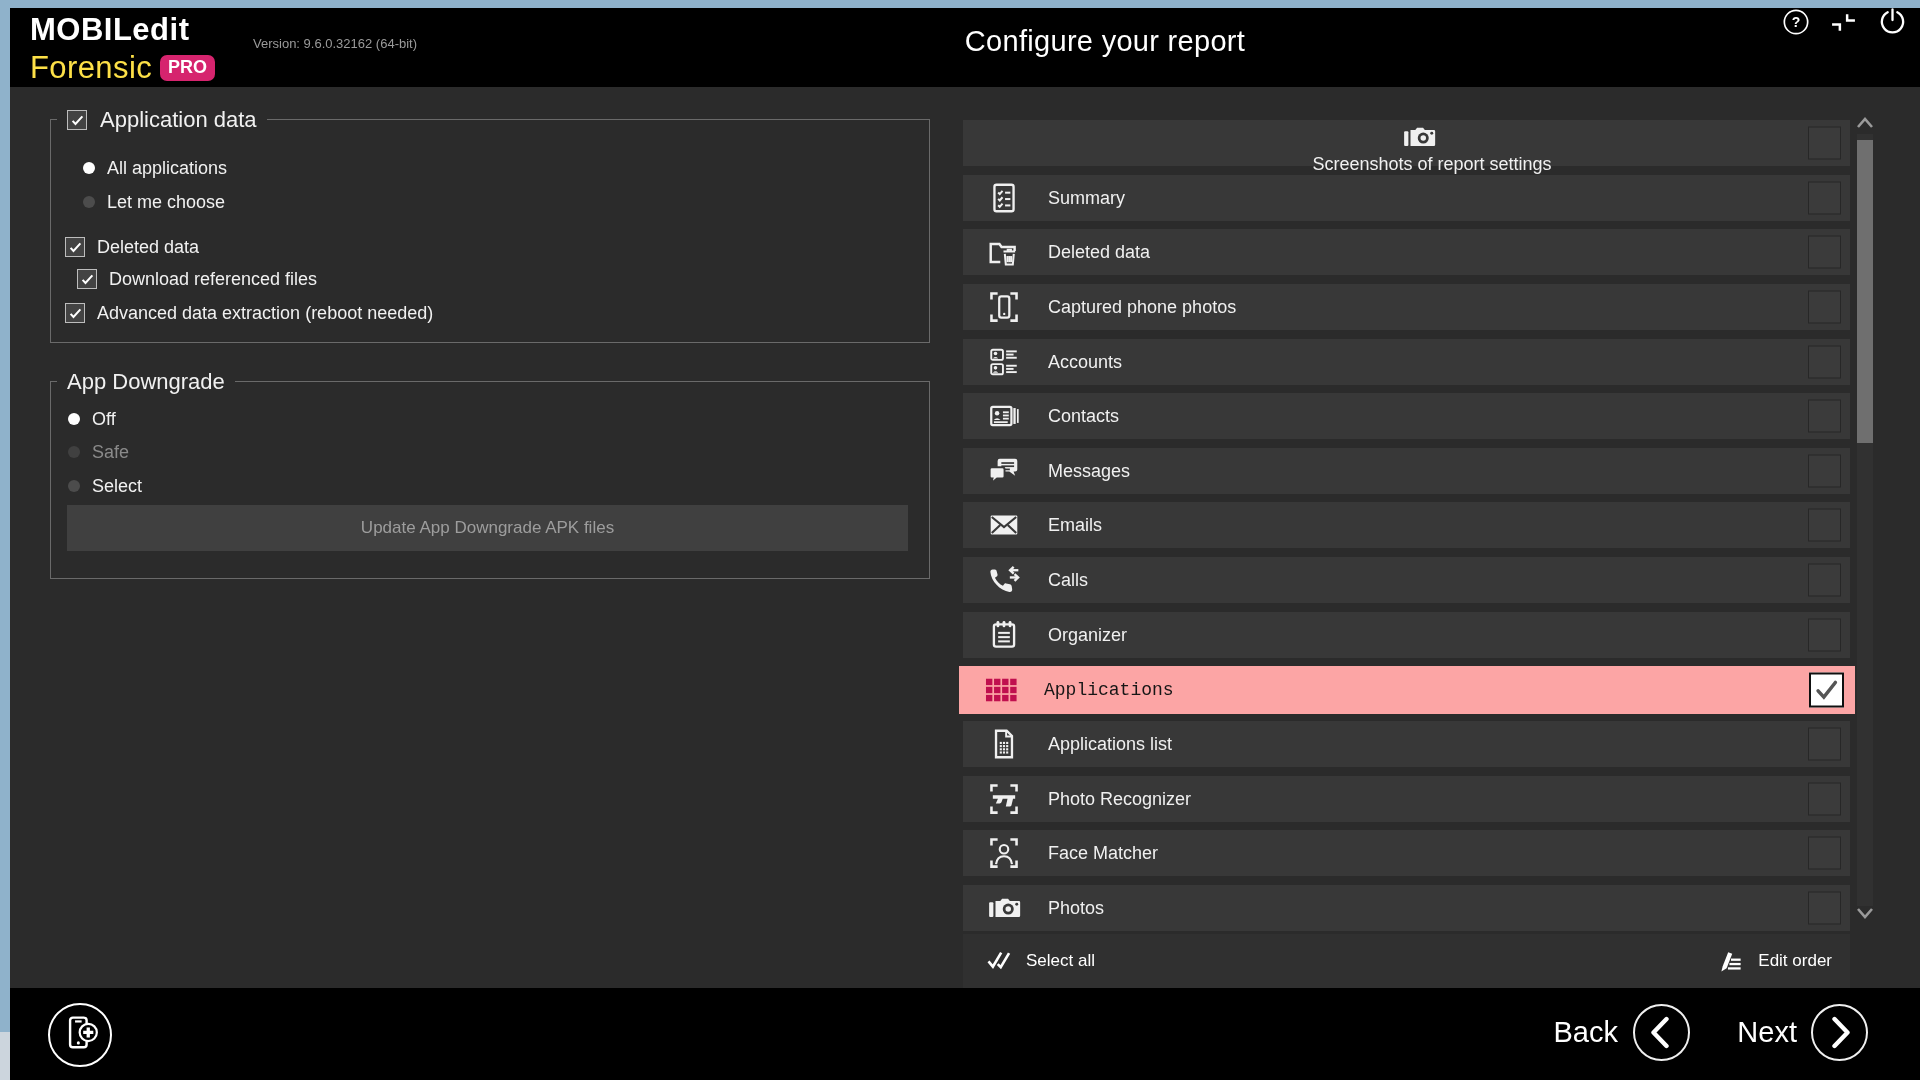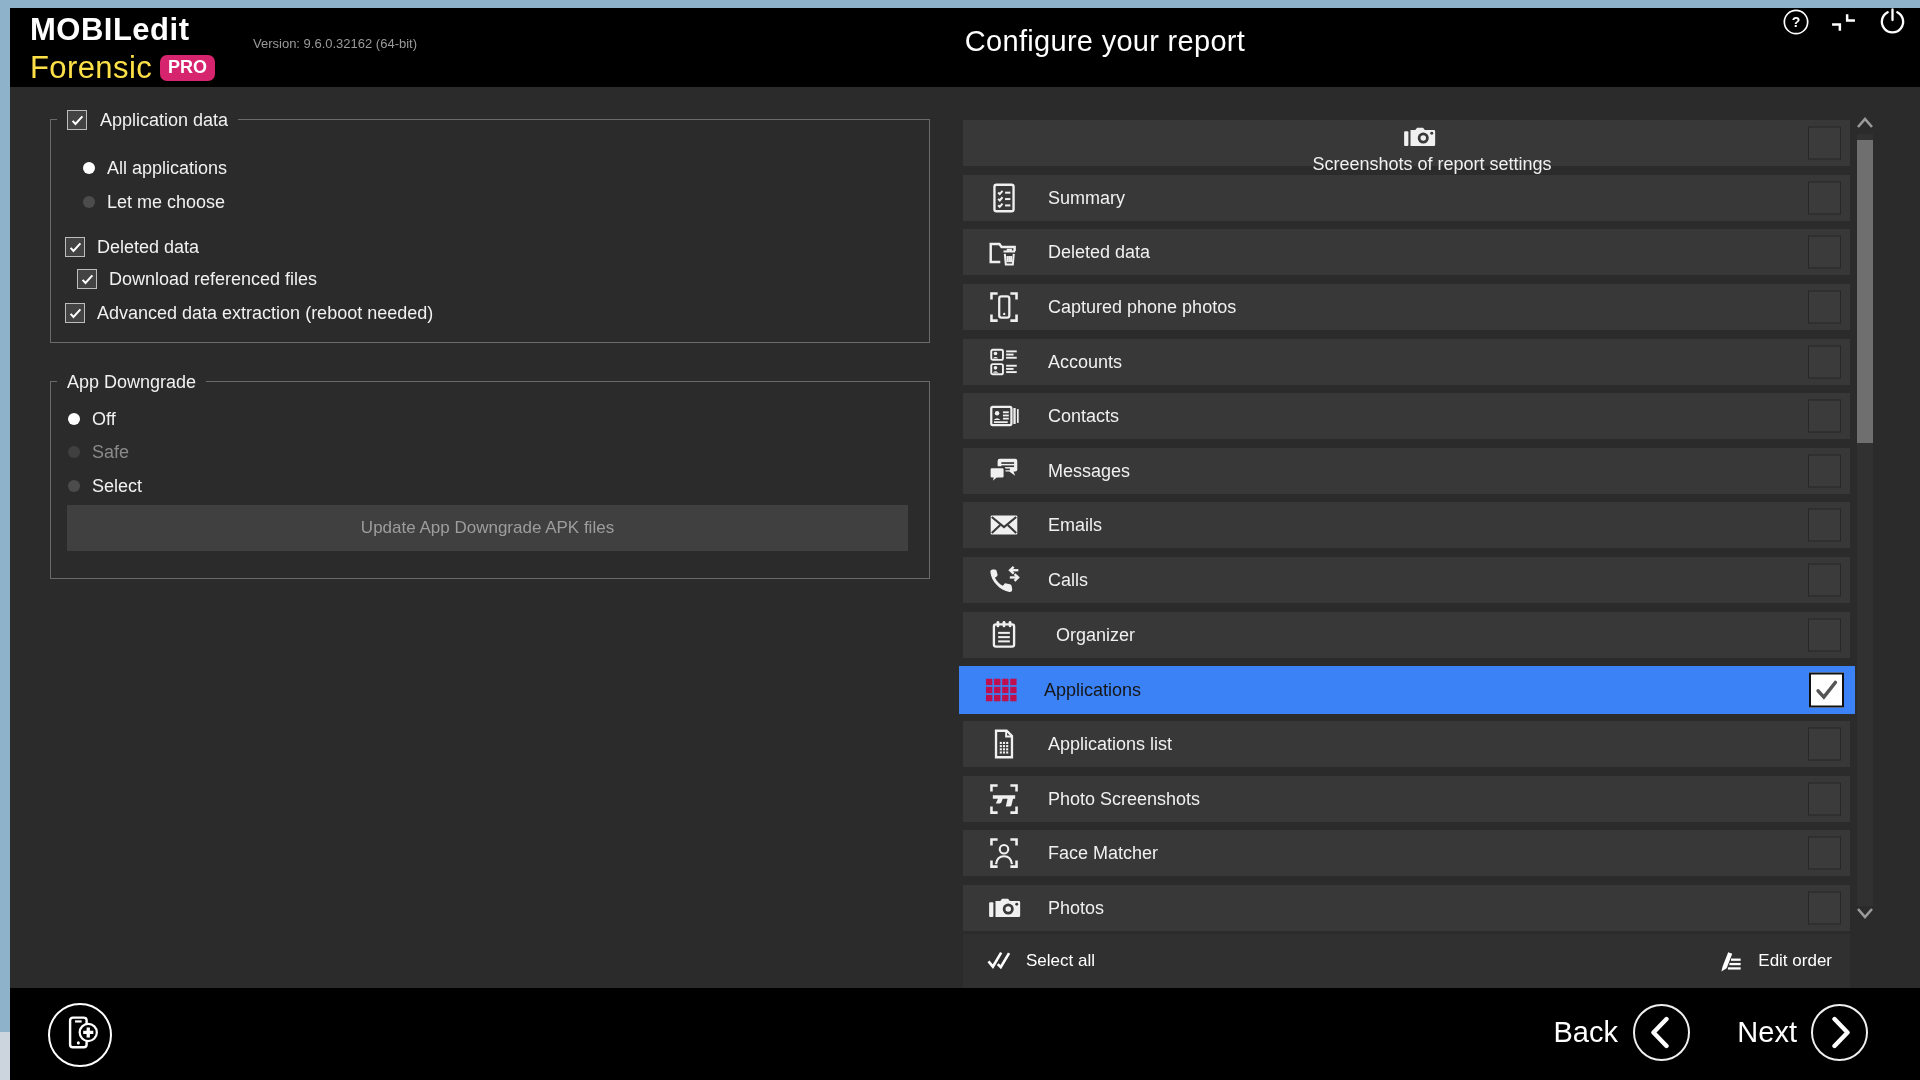--- a/index.html
+++ b/index.html
@@ -23,39 +23,39 @@
   .version{position:absolute;left:253px;top:36px;font-size:13px;color:#9a9a9a;}
   .page-title{position:absolute;left:945px;top:25px;width:320px;text-align:center;font-size:29px;
               font-weight:300;color:#fff;white-space:nowrap;letter-spacing:.3px;}
   .hicon{position:absolute;}
   .hicon svg{display:block;}
 
   
   .group{position:absolute;border:1px solid #6a6a6a;}
   .legend{position:absolute;top:-13px;left:6px;background:var(--pagebg);padding:0 10px;height:26px;
           display:flex;align-items:center;gap:13px;}
-  .legend-label{font-size:18px;color:#f1f1f1;white-space:nowrap;}
+  .legend-label{font-size:22px;color:#f1f1f1;white-space:nowrap;}
   .opt{position:absolute;display:flex;align-items:center;gap:12px;height:24px;}
   .radio{width:12px;height:12px;border-radius:50%;flex:0 0 auto;}
   .radio.on{background:#fff;}
   .radio.off{background:#4c4c4c;}
   .radio.dis{background:#404040;}
   .olabel{font-size:18px;color:#f1f1f1;white-space:nowrap;}
   .olabel.dim{color:#8a8a8a;}
   .cb{width:20px;height:20px;background:#434343;border:1px solid #bdbdbd;box-sizing:border-box;
       display:flex;align-items:center;justify-content:center;flex:0 0 auto;}
   .cb svg{display:block;}
   .btn-disabled{position:absolute;background:#404040;color:#9d9d9d;font-size:17px;
                 display:flex;align-items:center;justify-content:center;}
 
   
   #report-list{position:absolute;left:0;top:87px;width:1920px;height:0;}
   .row{position:absolute;left:963px;width:887px;height:46px;background:#383838;color:#f0f0f0;
        display:flex;align-items:center;padding-left:24px;box-sizing:border-box;--bg:#383838;margin-top:-87px;}
-  .row.sel{left:959px;width:896px;height:48px;background:#3b82f6;color:#161616;--bg:#ffffff;}
+  .row.sel{left:959px;width:896px;height:48px;background:#fca5a5;color:#161616;font-family:Liberation Mono, monospace;--bg:#ffffff;}
   .ric{width:34px;height:34px;flex:0 0 auto;}
   .ric svg{width:100%;height:100%;display:block;}
   .rlabel{margin-left:27px;font-size:18px;white-space:nowrap;}
   .rcheck{position:absolute;right:9px;top:50%;transform:translateY(-50%);width:33px;height:33px;
           background:#3b3b3b;border:1px solid #272727;box-sizing:border-box;}
   .row.sel .rcheck{width:35px;height:35px;background:#fff;border:2px solid #101010;right:11px;}
   .rcheck svg{display:block;width:100%;height:100%;}
 
   
   .sb-up{position:absolute;left:1856px;top:115px;width:18px;height:15px;}
@@ -329,21 +329,21 @@
             <path d="M29.5 6.8h-7.6"></path>
             <path d="M25.1 3.6l-3.4 3.2 3.4 3.2"></path>
             <path d="M21.5 13.6h7.6"></path>
             <path d="M25.9 10.4l3.4 3.2-3.4 3.2"></path>
           </g>
         </svg>
       </span>
       <span class="rlabel">Calls</span>
       <span class="rcheck"></span>
     </div>
-    <div class="row" style="top: 612px; gap: 8px;">
+    <div class="row" style="top: 612px;">
       <span class="ric">
         <svg viewBox="0 0 32 32">
           <rect x="6.5" y="6" width="19" height="21" rx="2" fill="none" stroke="currentColor" stroke-width="2.2"></rect>
           <g fill="currentColor">
             <rect x="9" y="2.8" width="2.6" height="6" rx="1.3"></rect>
             <rect x="14.7" y="2.8" width="2.6" height="6" rx="1.3"></rect>
             <rect x="20.4" y="2.8" width="2.6" height="6" rx="1.3"></rect>
           </g>
           <g stroke="currentColor" stroke-width="1.9" fill="none">
             <path d="M10.5 14h11"></path>
@@ -410,21 +410,21 @@
         <svg viewBox="0 0 32 32">
           <g fill="none" stroke="currentColor" stroke-width="2.4">
             <path d="M10 3.2H4.2V9"></path>
             <path d="M22 3.2h5.8V9"></path>
             <path d="M4.2 23v5.8H10"></path>
             <path d="M27.8 23v5.8H22"></path>
           </g>
           <path fill="currentColor" d="M26.5 12.5v3.2h-2l-1.4 6c-.2.9-.9 1.4-1.8 1.4h-3.6l1.6-7.4h-4.5l-1.1 3.2c-.3.8-1 1.3-1.8 1.3H8.3l2-4.5H5.5v-3.2z"></path>
         </svg>
       </span>
-      <span class="rlabel">Photo Screenshots</span>
+      <span class="rlabel">Photo Recognizer</span>
       <span class="rcheck"></span>
     </div>
     <div class="row" style="top: 830px;">
       <span class="ric">
         <svg viewBox="0 0 32 32">
           <g fill="none" stroke="currentColor" stroke-width="2.4">
             <path d="M10 3.2H4.2V9"></path>
             <path d="M22 3.2h5.8V9"></path>
             <path d="M4.2 23v5.8H10"></path>
             <path d="M27.8 23v5.8H22"></path>

